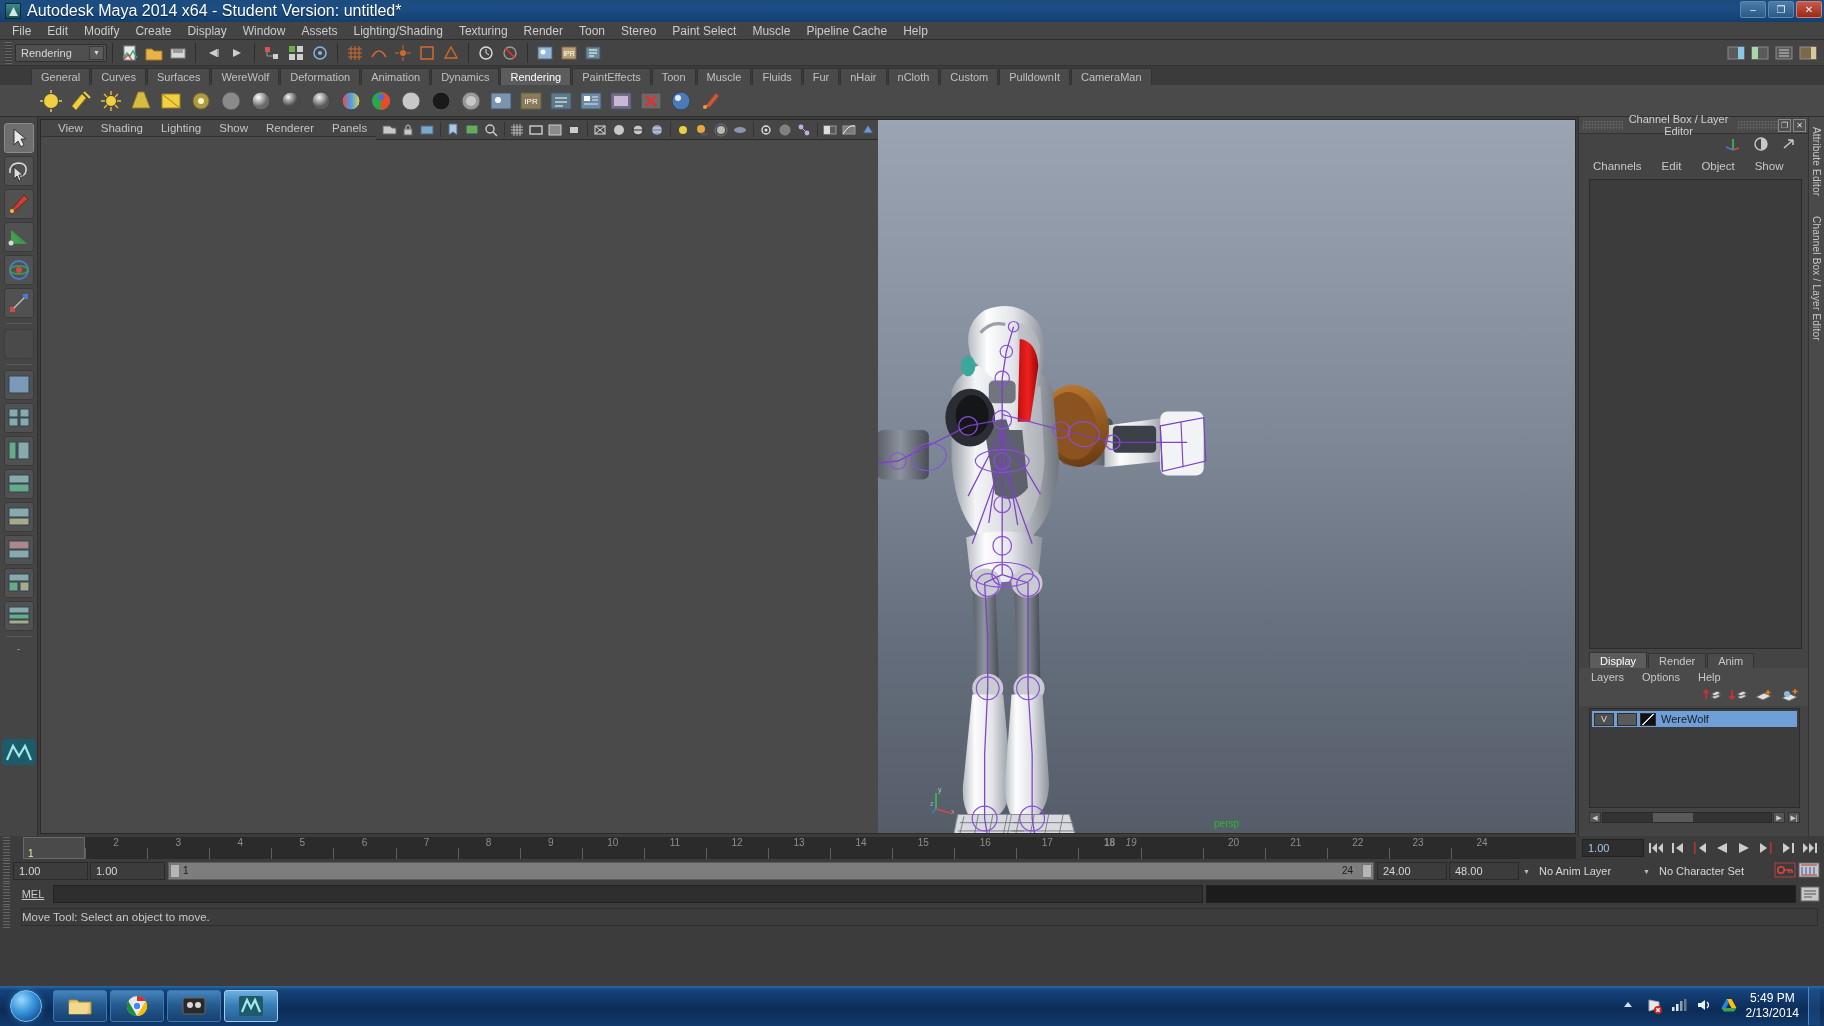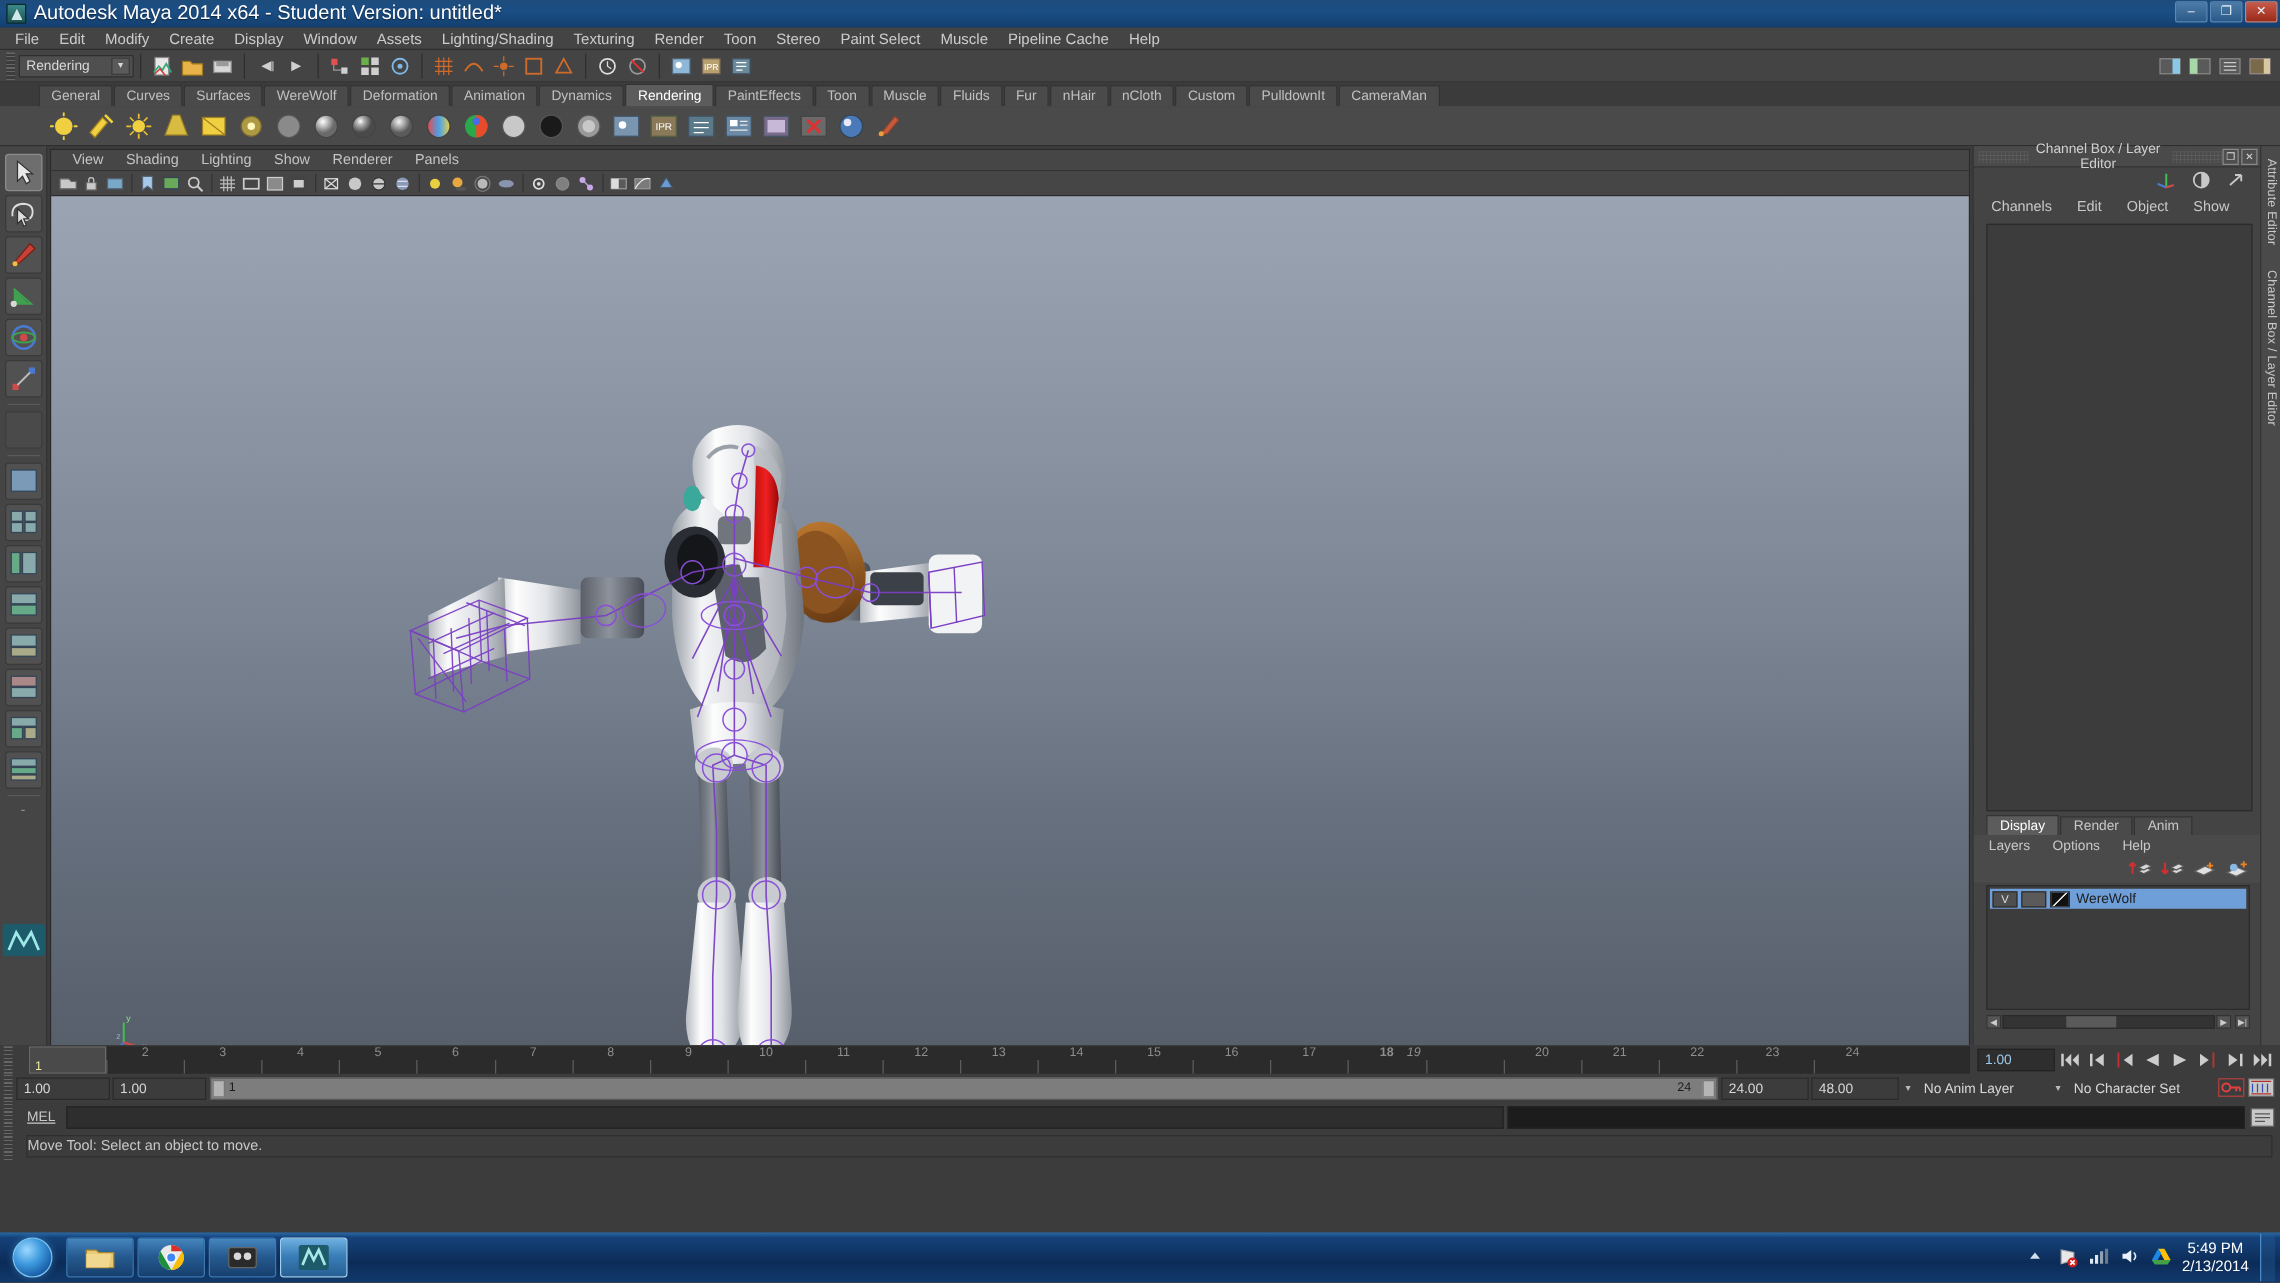--- a/index.html
+++ b/index.html
@@ -82,21 +82,21 @@
   .mainrow{ display:flex; height:719px; background:#3c3c3c;}
   .toolbox{ width:38px;background:#454545;border-right:1px solid #2e2e2e;padding-top:4px;}
   .tbx{ width:30px;height:30px;margin:2px auto 3px auto;border-radius:3px;position:relative;
         background:#515151;border:1px solid #3a3a3a;}
   .tbx.sel{ background:#6e6e6e;border-color:#8c8c8c;}
   .tbx.blank{ background:#4a4a4a;border-color:#3d3d3d;}
   .tbxdiv{ width:26px;height:1px;background:#5a5a5a;margin:5px auto;}
 
   
   .viewwrap{ flex:1; display:flex; flex-direction:column; background:#3c3c3c; padding:2px;}
-  .viewpanel{ flex:1; border:1px solid #2a2a2a; display:flex; flex-direction:column; background:#4a4a4a;}
+  .viewpanel{ flex:1; border:1px solid #2a2a2a; display:flex; flex-direction:row; background:#4a4a4a;}
   .vmenubar{ height:17px;background:#464646;display:flex;align-items:center;padding-left:8px;border-bottom:1px solid #333;}
   .vmenubar .vm{ padding:0 9px;font-size:11.5px;color:#c4c4c4;}
   .vtoolbar{ height:20px;background:#464646;display:flex;align-items:center;padding-left:4px;border-bottom:1px solid #2a2a2a;}
   .vti{ width:18px;height:17px;margin-right:1px;border-radius:2px;position:relative;flex:none;}
   .vsep{ width:1px;height:15px;background:#333;margin:0 3px;}
   .canvas{
     flex:1;position:relative;overflow:hidden;
     background:linear-gradient(to bottom,#9aa4b2 0%,#8d97a6 22%,#7b8593 48%,#666f7d 72%,#555d69 100%);
   }
   .axisgiz{ position:absolute;left:52px;bottom:18px;width:30px;height:30px;}

